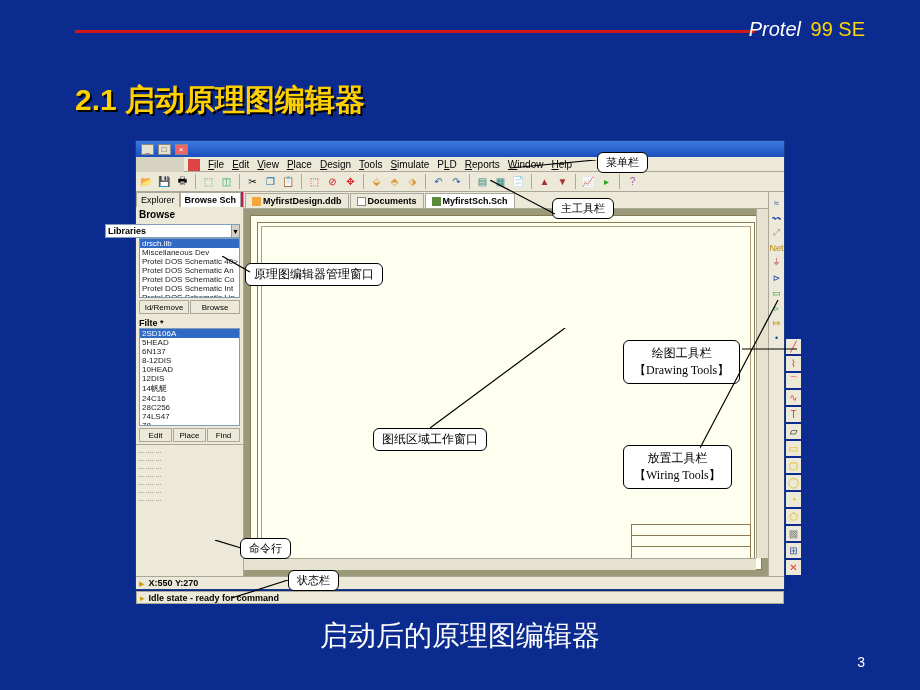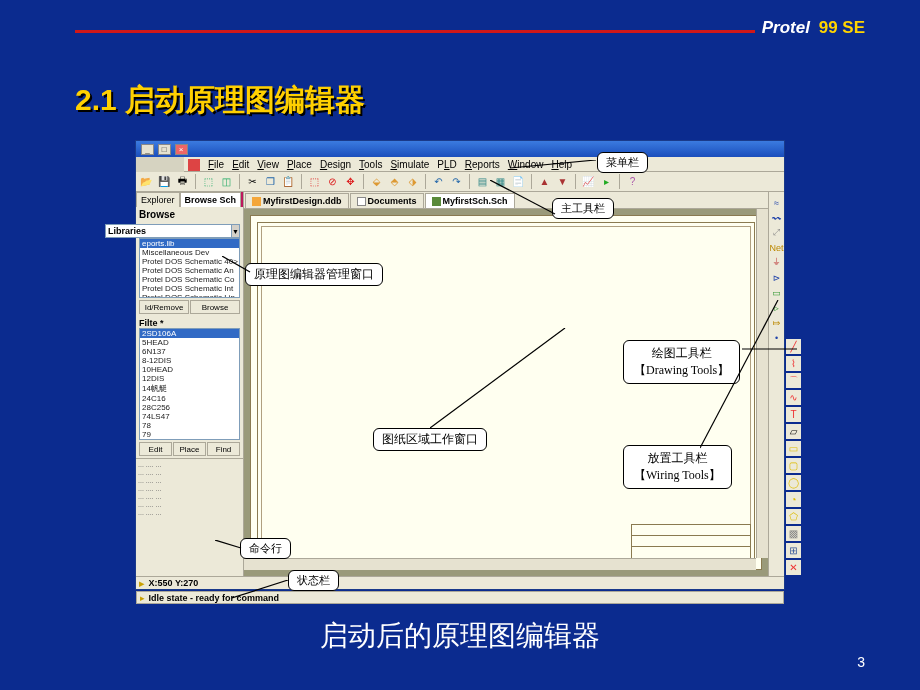--- a/index.html
+++ b/index.html
@@ -4,21 +4,21 @@
 <style>
   * { box-sizing: border-box; margin: 0; padding: 0; }
   body {
     width: 920px; height: 690px;
     background: #0b2b8f;
     font-family: "Microsoft YaHei", Arial, sans-serif;
     position: relative;
     overflow: hidden;
   }
   .top-line { position: absolute; top: 30px; left: 75px; width: 680px; height: 3px; background: #d01818; }
-  .brand { position: absolute; top: 18px; right: 55px; font-style: italic; font-weight: bold; font-size: 17px; color: #fff; }
+  .brand { position: absolute; top: 18px; right: 55px; font-style: italic; font-weight: normal; font-size: 20px; color: #fff; }
   .brand .se { color: #ffd400; font-style: normal; margin-left: 4px; }
   .heading {
     position: absolute; top: 80px; left: 75px;
     font-size: 30px; font-weight: bold; color: #ffd000;
     text-shadow: 2px 2px 0 #000;
   }
   .caption { position: absolute; left: 0; right: 0; bottom: 35px; text-align: center; color: #fff; font-size: 28px; }
   .pagenum { position: absolute; right: 55px; bottom: 20px; color: #fff; font-size: 14px; }
 
   .app {
@@ -181,37 +181,37 @@
         <span>Explorer</span>
         <span class="active">Browse Sch</span>
       </div>
       <div class="lp-browse-hdr">Browse</div>
       <div class="lp-section">
         <div class="combo">
           <input value="Libraries" style="font-weight: bold;">
           <span class="arrow">▼</span>
         </div>
         <div class="listbox">
-          <div class="row sel">eports.lib</div>
+          <div class="row sel">drsch.lib</div>
           <div class="row">Miscellaneous Dev</div>
           <div class="row">Protel DOS Schematic 40&gt;</div>
           <div class="row">Protel DOS Schematic An</div>
           <div class="row">Protel DOS Schematic Co</div>
           <div class="row">Protel DOS Schematic Int</div>
           <div class="row">Protel DOS Schematic Lin</div>
 
         </div>
         <div class="btnrow">
           <button>Id/Remove</button>
           <button>Browse</button>
         </div>
       </div>
       <div class="lp-section">
         <div style="font-weight:bold">Filte *</div>
-        <div class="listbox" style="height:112px">
+        <div class="listbox" style="height:98px">
           <div class="row sel">2SD106A</div>
           <div class="row">5HEAD</div>
           <div class="row">6N137</div>
           <div class="row">8-12DIS</div>
           <div class="row">10HEAD</div>
           <div class="row">12DIS</div>
           <div class="row">14帆艇</div>
           <div class="row">24C16</div>
           <div class="row">28C256</div>
           <div class="row">74LS47</div>

